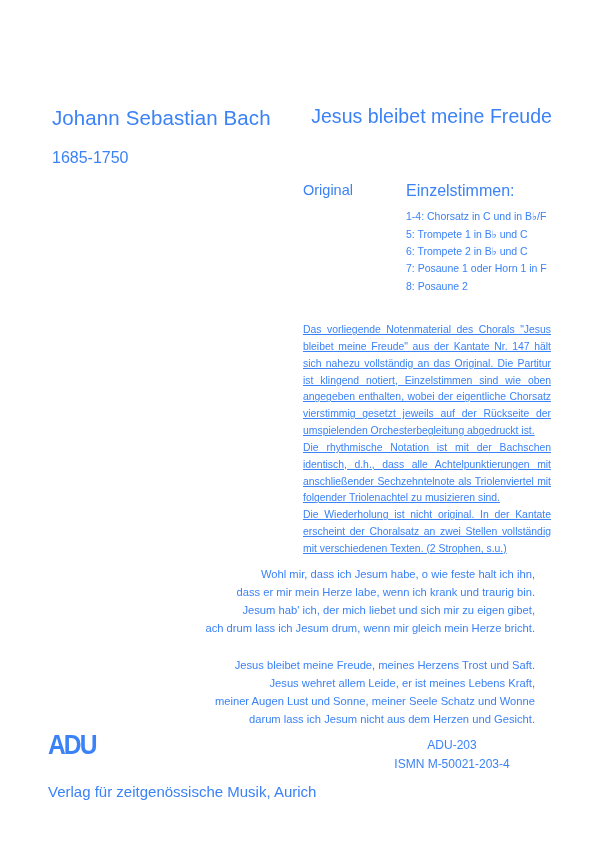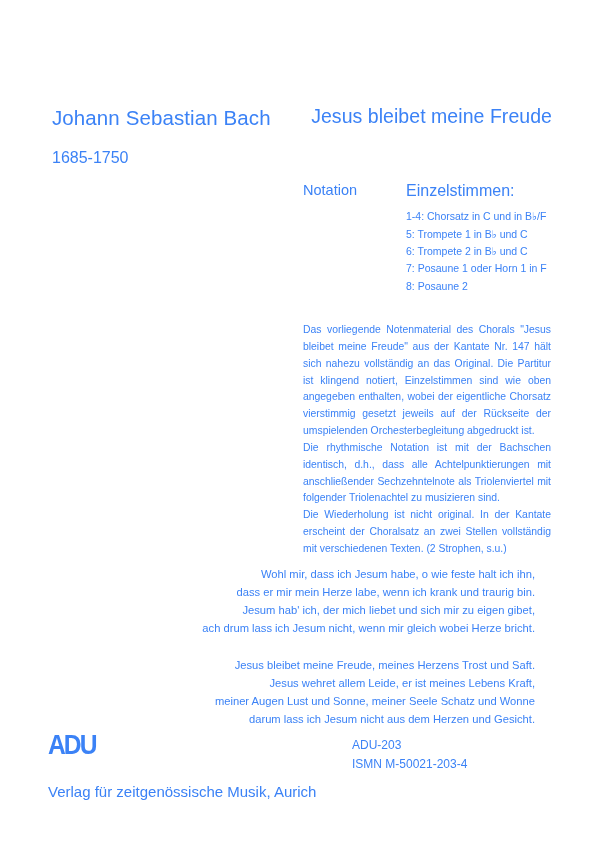--- a/index.html
+++ b/index.html
@@ -94,20 +94,21 @@
     position: absolute;
     left: 303px;
     top: 322px;
     width: 248px;
     font-size: 10.4px;
     line-height: 1.62;
     text-align: justify;
   }
   .description p {
     margin: 0;
+    text-decoration: underline;
   }
 
   
   .verses {
     position: absolute;
     left: 165px;
     top: 565px;
     width: 370px;
     text-align: right;
   }
@@ -140,21 +141,21 @@
     font-size: 15px;
     line-height: 1.2;
     margin-top: 24px;
     white-space: nowrap;
   }
   .catalog-block {
     position: absolute;
     left: 352px;
     top: 736px;
     width: 200px;
-    text-align: left;
+    text-align: center;
   }
   .catalog-line {
     font-size: 12px;
     line-height: 1.55;
     white-space: nowrap;
   }
 </style>
 </head>
 <body>
 
@@ -162,21 +163,21 @@
 
   <div class="composer-block">
     <div class="composer-name">Johann Sebastian Bach</div>
     <div class="composer-dates">1685-1750</div>
   </div>
 
   <div class="title-block">
     <div class="work-title">Jesus bleibet meine Freude</div>
   </div>
 
-  <div class="partitur-label">Notation</div>
+  <div class="partitur-label">Original</div>
 
   <div class="parts-block">
     <div class="parts-heading">Einzelstimmen:</div>
     <ul class="parts-list">
       <li>1-4: Chorsatz in C und in B♭/F</li>
       <li>5: Trompete 1 in B♭ und C</li>
       <li>6: Trompete 2 in B♭ und C</li>
       <li>7: Posaune 1 oder Horn 1 in F</li>
       <li>8: Posaune 2</li>
     </ul>
@@ -186,21 +187,21 @@
     <p>Das vorliegende Notenmaterial des Chorals "Jesus bleibet meine Freude" aus der Kantate Nr. 147 hält sich nahezu vollständig an das Original. Die Partitur ist klingend notiert, Einzelstimmen sind wie oben angegeben enthalten, wobei der eigentliche Chorsatz vierstimmig gesetzt jeweils auf der Rückseite der umspielenden Orchesterbegleitung abgedruckt ist.</p>
     <p>Die rhythmische Notation ist mit der Bachschen identisch, d.h., dass alle Achtelpunktierungen mit anschließender Sechzehntelnote als Triolenviertel mit folgender Triolenachtel zu musizieren sind.</p>
     <p>Die Wiederholung ist nicht original. In der Kantate erscheint der Choralsatz an zwei Stellen vollständig mit verschiedenen Texten. (2 Strophen, s.u.)</p>
   </div>
 
   <div class="verses">
     <div class="verse">
       <div class="verse-line">Wohl mir, dass ich Jesum habe, o wie feste halt ich ihn,</div>
       <div class="verse-line">dass er mir mein Herze labe, wenn ich krank und traurig bin.</div>
       <div class="verse-line">Jesum hab' ich, der mich liebet und sich mir zu eigen gibet,</div>
-      <div class="verse-line">ach drum lass ich Jesum nicht, wenn mir gleich wobei Herze bricht.</div>
+      <div class="verse-line">ach drum lass ich Jesum drum, wenn mir gleich mein Herze bricht.</div>
     </div>
     <div class="verse">
       <div class="verse-line">Jesus bleibet meine Freude, meines Herzens Trost und Saft.</div>
       <div class="verse-line">Jesus wehret allem Leide, er ist meines Lebens Kraft,</div>
       <div class="verse-line">meiner Augen Lust und Sonne, meiner Seele Schatz und Wonne</div>
       <div class="verse-line">darum lass ich Jesum nicht aus dem Herzen und Gesicht.</div>
     </div>
   </div>
 
   <div class="publisher-block">

